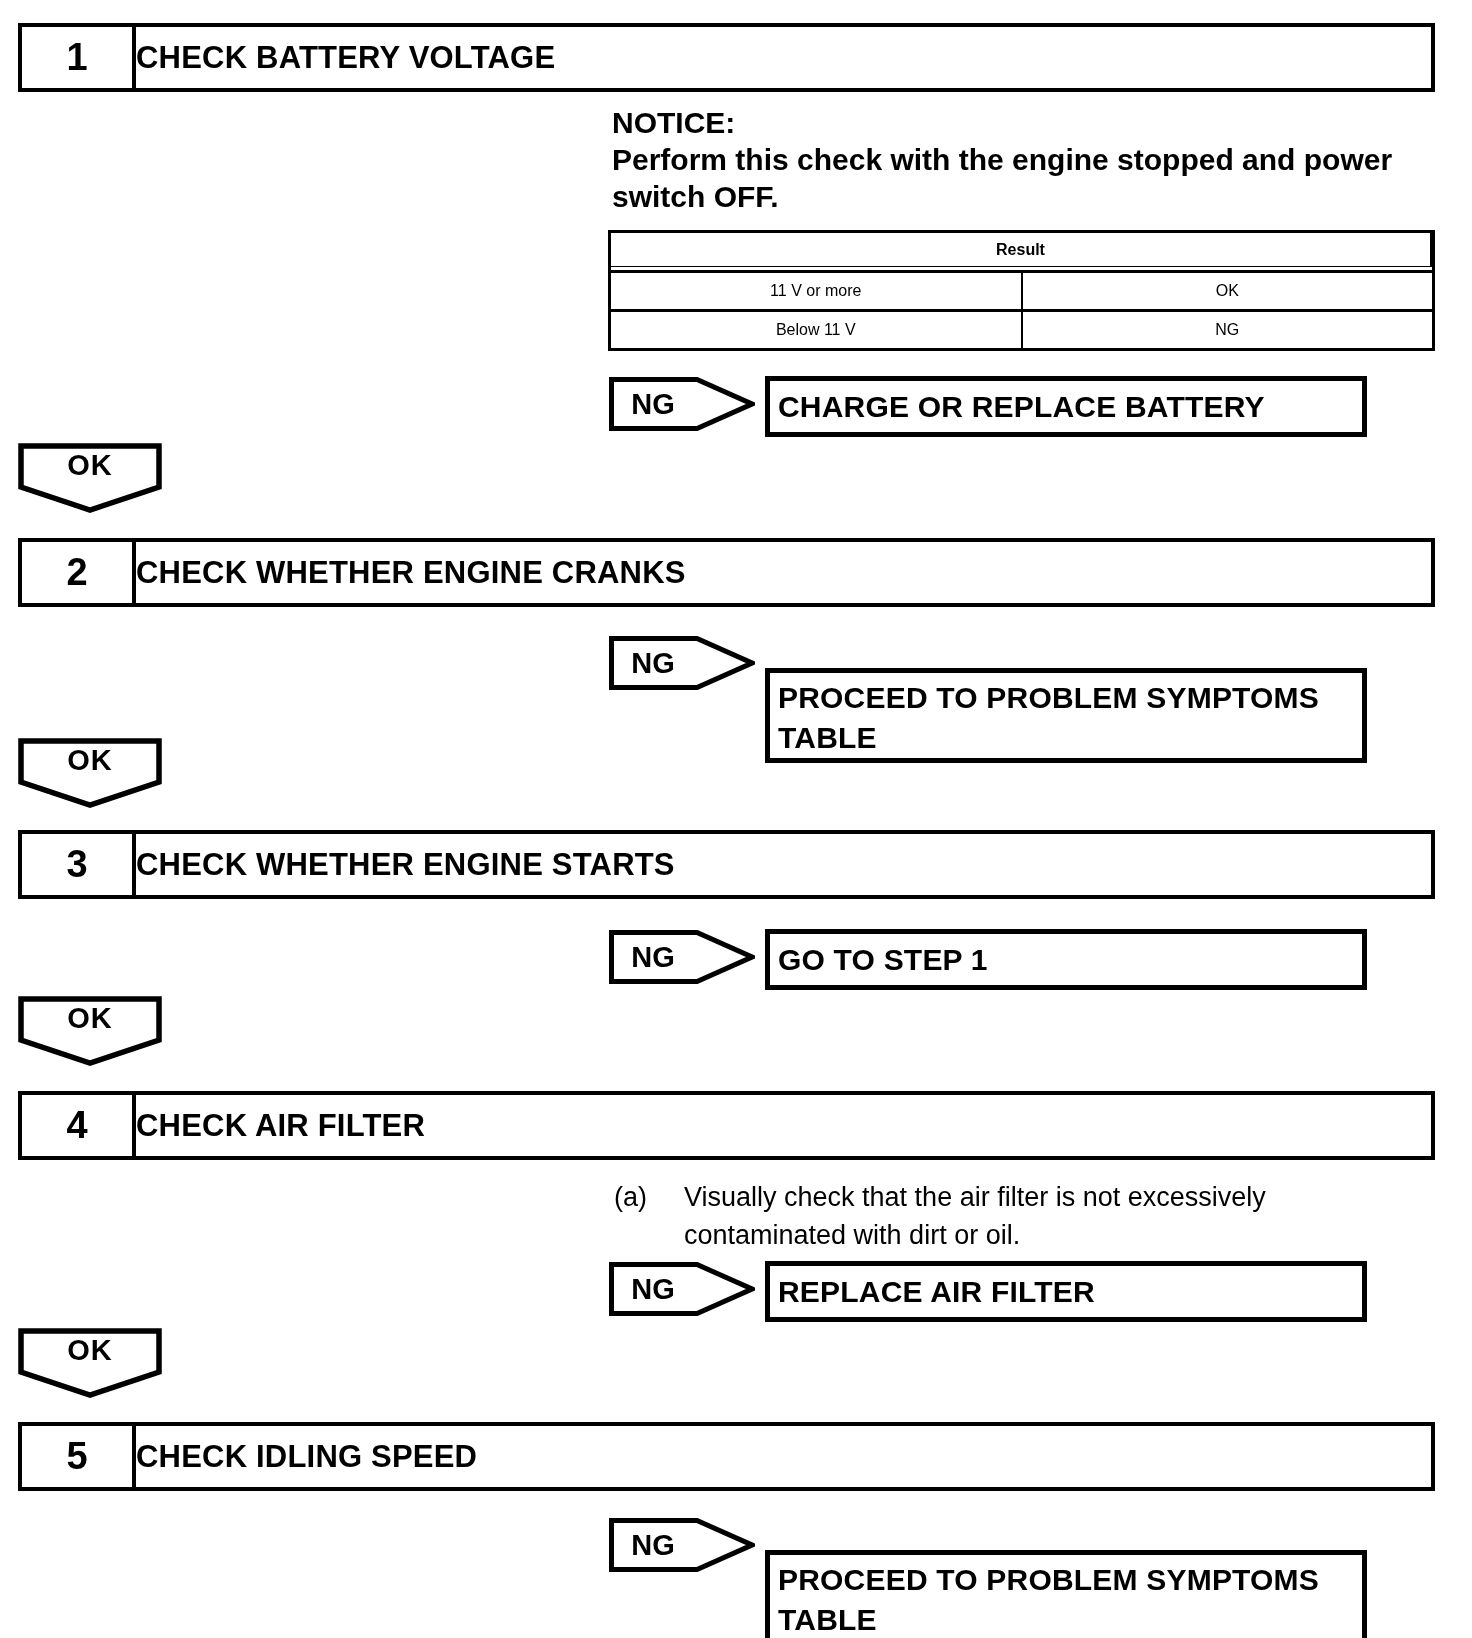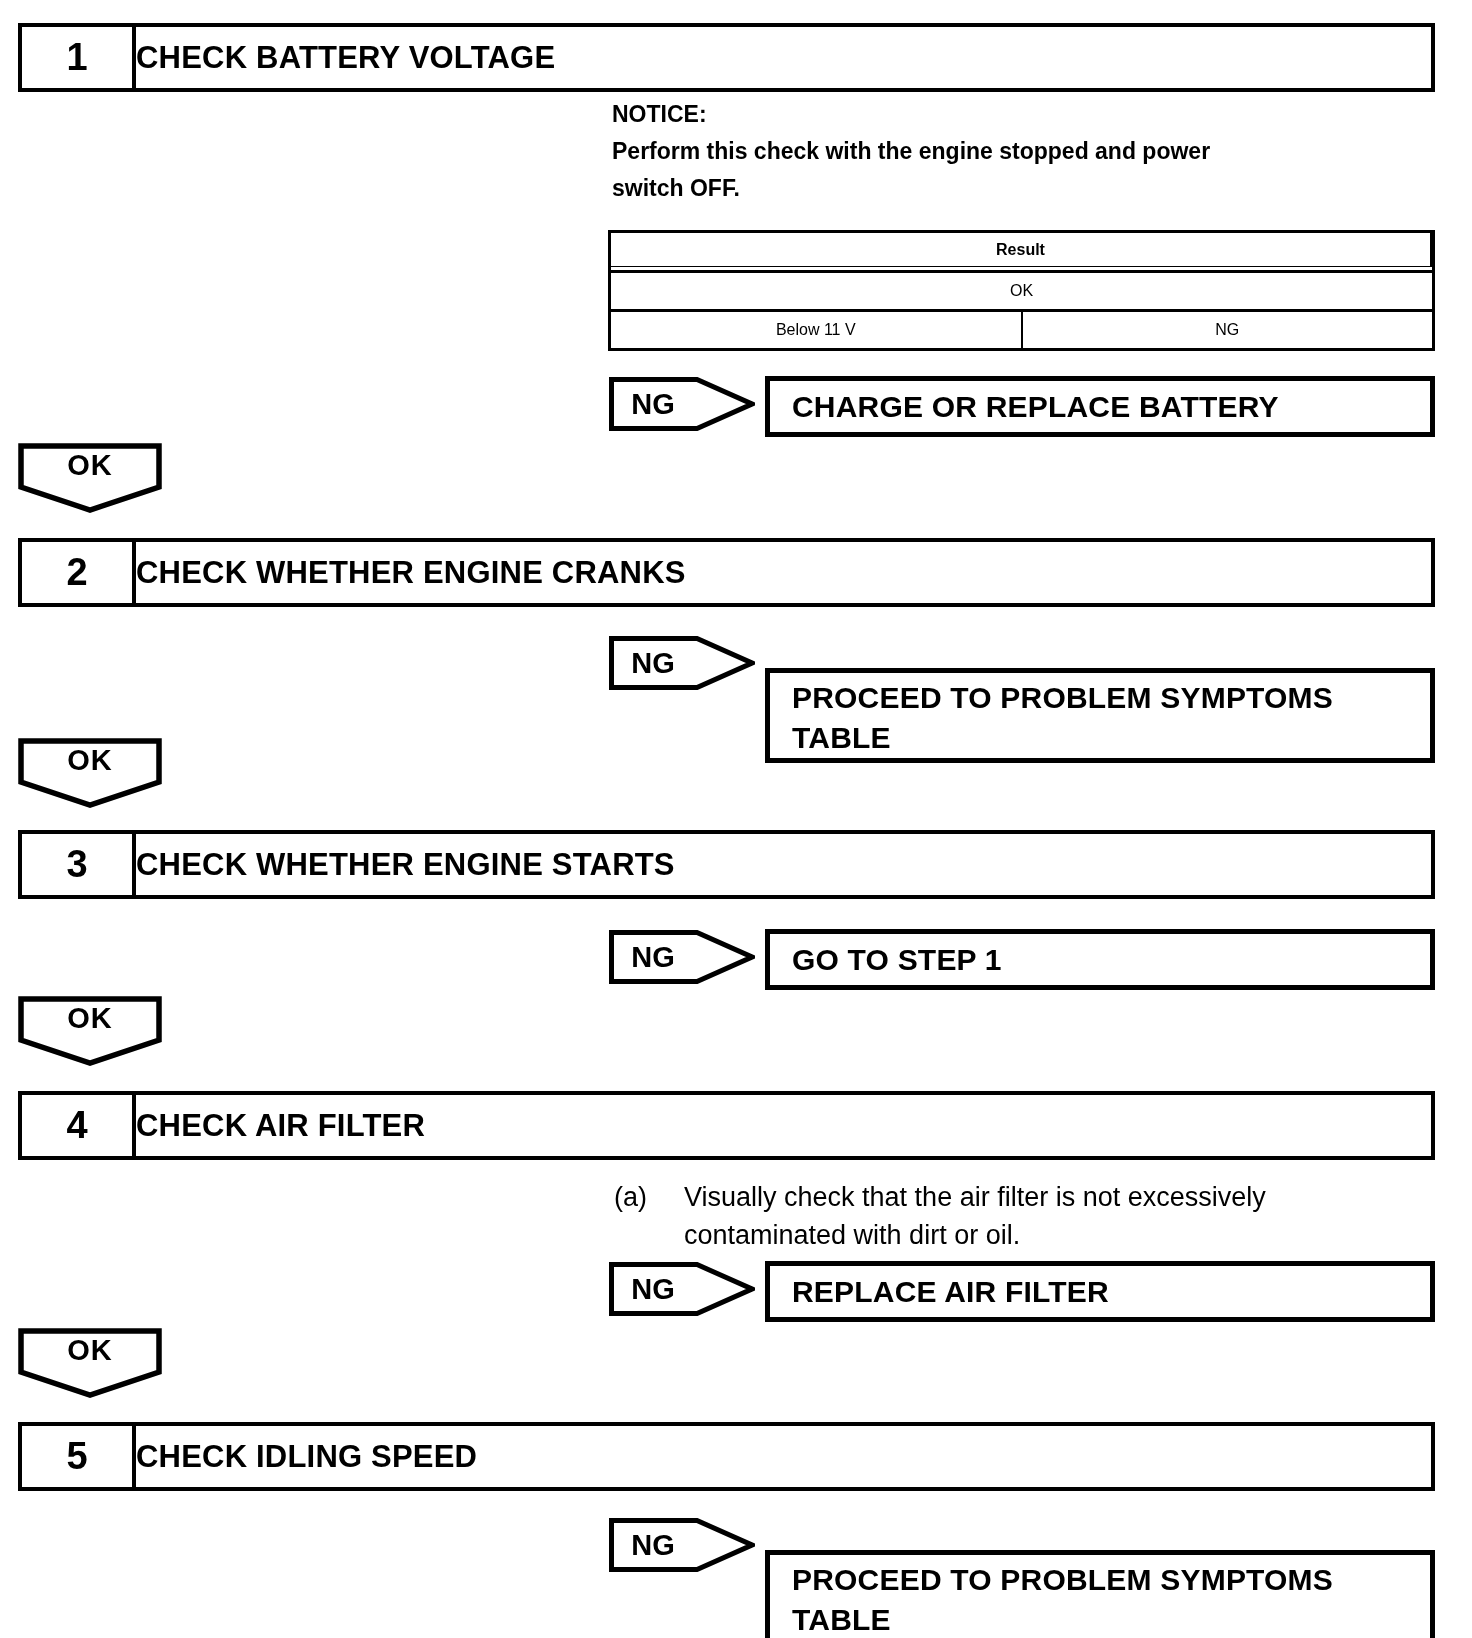--- a/index.html
+++ b/index.html
@@ -18,21 +18,21 @@
     width:110px;flex:0 0 110px;border-right:4px solid #000;
     display:flex;align-items:center;justify-content:center;
     font-size:38px;font-weight:bold;
   }
   .step .title{
     flex:1;display:flex;align-items:center;padding-left:0;
     font-size:31px;font-weight:bold;letter-spacing:.2px;white-space:nowrap;
   }
 
   
-  .notice{left:612px;top:96px;width:810px;font-weight:bold;font-size:23px;line-height:37px;}
+  .notice{left:612px;top:104px;width:810px;font-weight:bold;font-size:30px;line-height:37px;}
   .notice .ntext{white-space:pre-line;}
 
   
   .rtable{
     left:608px;top:230px;width:827px;box-sizing:border-box;
     border:3px solid #000;background:#fff;font-size:16px;
   }
   .trow{display:flex;align-items:stretch;}
   .tcell{
     flex:1;display:flex;align-items:center;justify-content:center;
@@ -45,23 +45,23 @@
 
   
   .ngrow{left:609px;}
   .ng-shape{position:absolute;left:0;top:0;}
   .ng-tag{
     position:absolute;left:0;top:0;width:88px;height:54px;
     display:flex;align-items:center;justify-content:center;
     font-size:29px;font-weight:bold;
   }
   .ng-box{
-    position:absolute;left:156px;top:-1px;width:670px;box-sizing:border-box;
+    position:absolute;left:156px;top:-1px;width:602px;box-sizing:border-box;
     border:5px solid #000;background:#fff;
-    display:flex;align-items:center;padding-left:22px;
+    display:flex;align-items:center;padding-left:8px;
     font-size:30px;font-weight:bold;line-height:40px;white-space:pre-line;letter-spacing:.2px;
   }
   .ng-box.one{height:61px;}
   .ng-box.two{height:95px;align-items:flex-start;padding-top:5px;margin-top:33px;}
 
   
   .okrow{left:18px;width:144px;height:71px;}
   .ok-tag{
     position:absolute;left:0;top:0;width:144px;height:44px;
     display:flex;align-items:center;justify-content:center;
@@ -87,20 +87,21 @@
   <div>NOTICE:</div>
   <div class="ntext">Perform this check with the engine stopped and power
 switch OFF.</div>
 </div>
 
 <div class="abs rtable">
   <div class="trow head">
     <div class="tcell c0">Result</div>
   </div>
   <div class="trow r0">
+    <div class="tcell c0">11 V or more</div>
     <div class="tcell">OK</div>
   </div>
   <div class="trow r1">
     <div class="tcell c0">Below 11 V</div>
     <div class="tcell">NG</div>
   </div>
 </div>
 
 <div class="abs ngrow" style="top:377px">
   <svg class="ng-shape" width="146" height="54" viewBox="0 0 146 54">

